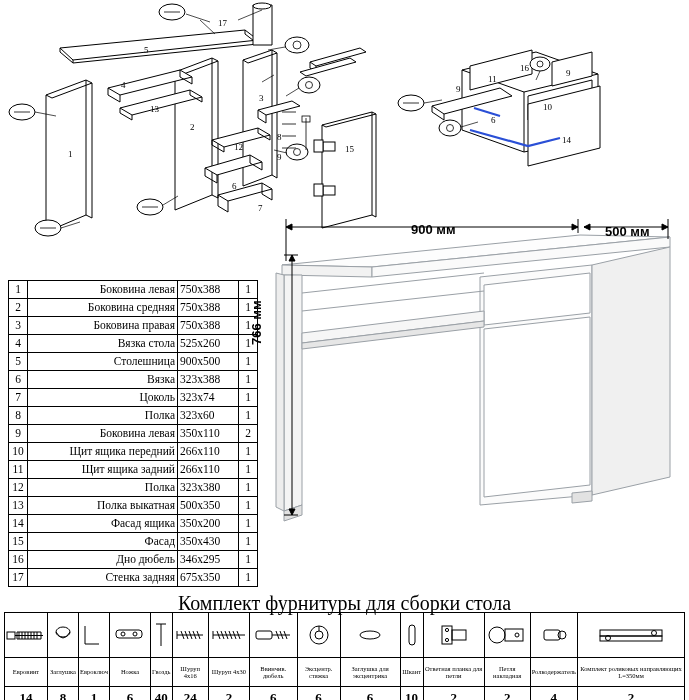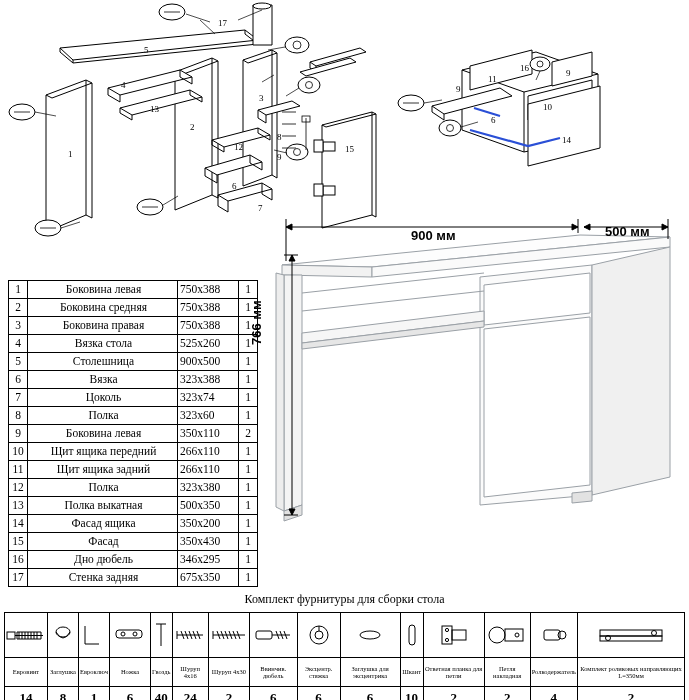--- a/index.html
+++ b/index.html
@@ -24,48 +24,48 @@
     font-family:"Liberation Serif", serif;
     font-size:11.5px;
   }
   .parts-table td{
     border:1px solid #000;
     padding:1px 2px;
     height:15px;
     line-height:13px;
   }
   .parts-table td.num{width:14px;text-align:center;}
-  .parts-table td.name{text-align:center;padding-left:4px;}
+  .parts-table td.name{text-align:right;padding-left:4px;}
   .parts-table td.size{width:56px;}
   .parts-table td.qty{width:14px;text-align:center;}
 
   
   .product{position:absolute;left:262px;top:215px;width:427px;height:360px;}
 
   .dim-label{
     position:absolute;
     font-family:"Liberation Sans", sans-serif;
     font-weight:bold;
     font-size:13px;
   }
-  #dim-width{left:411px;top:228px;}
+  #dim-width{left:411px;top:222px;}
   #dim-depth{left:605px;top:224px;}
   #dim-height{
     left:249px;top:345px;
     transform:rotate(-90deg);
     transform-origin:left top;
     white-space:nowrap;
   }
 
   
   .hw-title{
     position:absolute;left:0;top:592px;width:689px;
     text-align:center;
     font-family:"Liberation Serif", serif;
-    font-size:12px;
+    font-size:20px;
   }
   .hw-table{
     position:absolute;left:4px;top:612px;width:681px;
     border-collapse:collapse;
     font-family:"Liberation Serif", serif;
   }
   .hw-table td{
     border:1px solid #000;
     text-align:center;
     vertical-align:middle;

